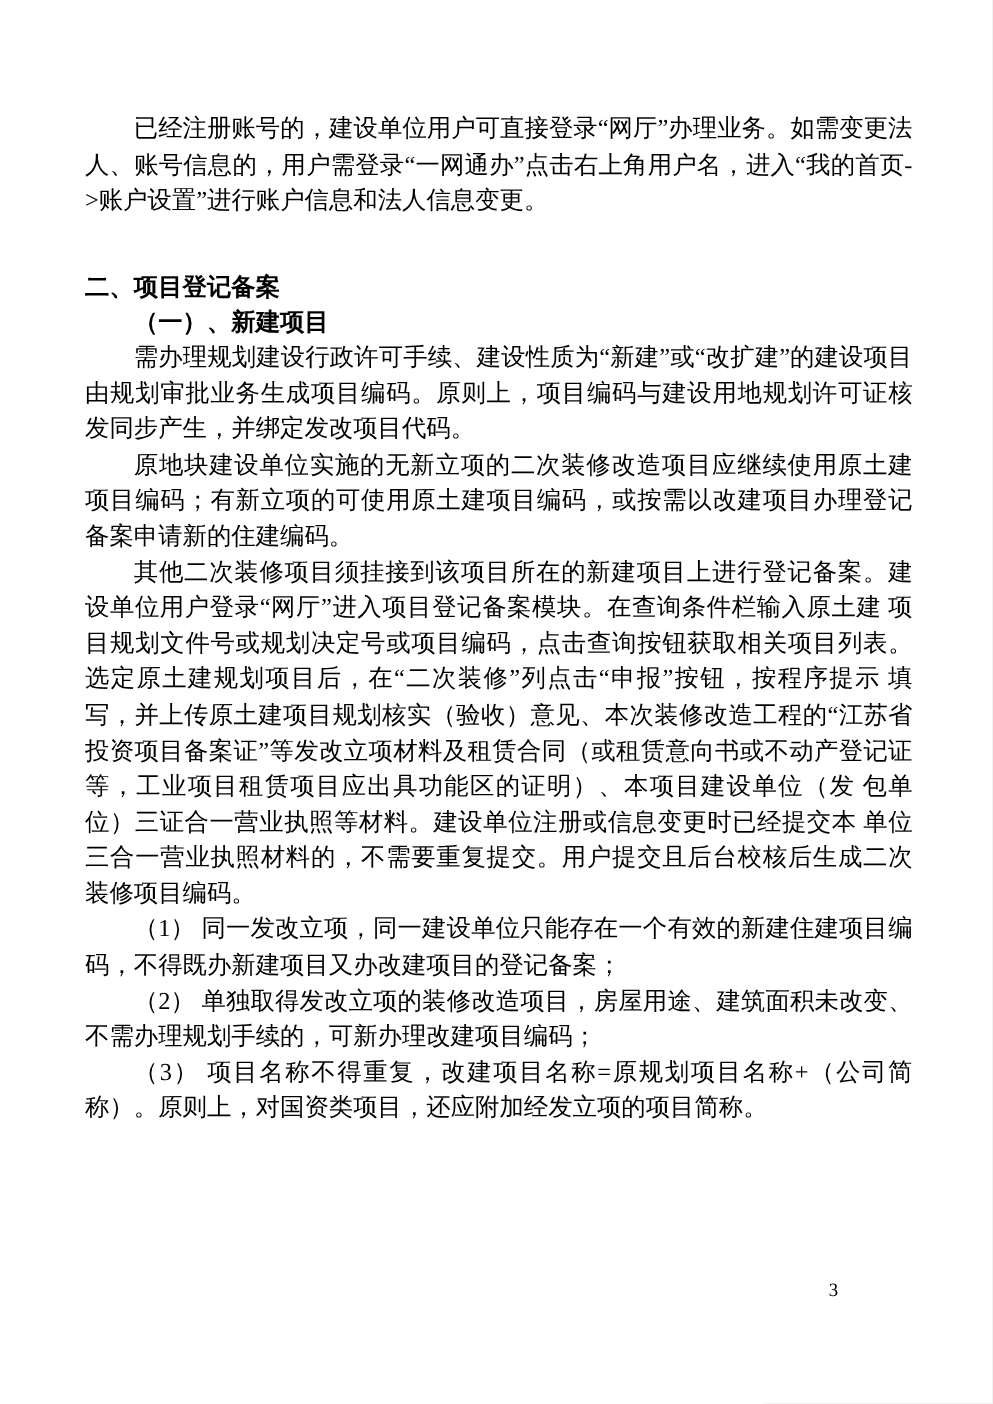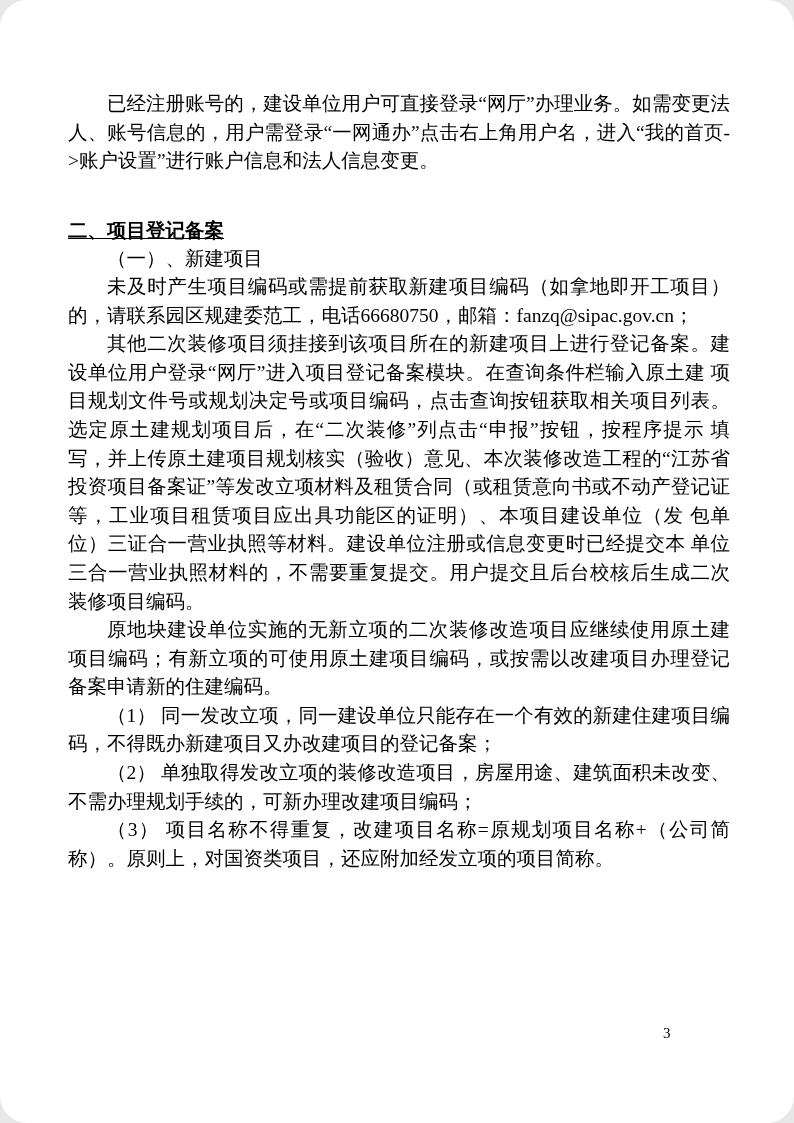--- a/index.html
+++ b/index.html
@@ -8,21 +8,20 @@
     background: #e8e8e8;
   }
   .page {
     position: relative;
     width: 794px;
     height: 1123px;
     margin: 0 auto;
     background: #ffffff;
     overflow: hidden;
     color: #000000;
-    border-radius: 27px;
   }
   .content {
     position: absolute;
     left: 68px;
     top: 90px;
     width: 662px;
   }
   .content p, .content h2, .content h3 {
     margin: 0;
     padding: 0;
@@ -41,25 +40,24 @@
   .bold-line {
     font-family: "Liberation Sans", "DejaVu Sans", sans-serif;
     font-weight: 700;
     text-indent: 39px;
   }
   .h-main {
     font-family: "Liberation Sans", "DejaVu Sans", sans-serif;
     font-weight: 700;
     text-indent: 0;
     margin-top: 40px !important;
-    text-decoration: underline;
   }
   .h-sub {
     font-family: "Liberation Sans", "DejaVu Sans", sans-serif;
-    font-weight: 400;
+    font-weight: 700;
     text-indent: 39px;
   }
   .page-number {
     position: absolute;
     left: 663px;
     top: 1024px;
     font-size: 15px;
     line-height: 18px;
     font-family: "Liberation Serif", "DejaVu Serif", serif;
     color: #000000;
@@ -71,27 +69,27 @@
 <div class="page">
   <div class="content">
 
     <p class="body-text">已经注册账号的，建设单位用户可直接登录“网厅”办理业务。如需变更法人、账号信息的，用户需登录“一网通办”点击右上角用户名，进入“我的首页-&gt;账户设置”进行账户信息和法人信息变更。</p>
 
 
     <h2 class="h-main">二、项目登记备案</h2>
 
     <h3 class="h-sub">（一）、新建项目</h3>
 
-
-    <p class="body-text">未及时产生项目编码或需提前获取新建项目编码（如拿地即开工项目）的，请联系园区规建委范工，电话66680750，邮箱：fanzq@sipac.gov.cn；</p>
+    <p class="body-text">需办理规划建设行政许可手续、建设性质为“新建”或“改扩建”的建设项目由规划审批业务生成项目编码。原则上，项目编码与建设用地规划许可证核发同步产生，并绑定发改项目代码。</p>
 
 
-    <p class="body-text">其他二次装修项目须挂接到该项目所在的新建项目上进行登记备案。建 设单位用户登录“网厅”进入项目登记备案模块。在查询条件栏输入原土建 项目规划文件号或规划决定号或项目编码，点击查询按钮获取相关项目列表。选定原土建规划项目后，在“二次装修”列点击“申报”按钮，按程序提示 填写，并上传原土建项目规划核实（验收）意见、本次装修改造工程的“江苏省投资项目备案证”等发改立项材料及租赁合同（或租赁意向书或不动产登记证等，工业项目租赁项目应出具功能区的证明）、本项目建设单位（发 包单位）三证合一营业执照等材料。建设单位注册或信息变更时已经提交本 单位三合一营业执照材料的，不需要重复提交。用户提交且后台校核后生成二次装修项目编码。</p>
 
     <p class="body-text">原地块建设单位实施的无新立项的二次装修改造项目应继续使用原土建项目编码；有新立项的可使用原土建项目编码，或按需以改建项目办理登记备案申请新的住建编码。</p>
+
+    <p class="body-text">其他二次装修项目须挂接到该项目所在的新建项目上进行登记备案。建 设单位用户登录“网厅”进入项目登记备案模块。在查询条件栏输入原土建 项目规划文件号或规划决定号或项目编码，点击查询按钮获取相关项目列表。选定原土建规划项目后，在“二次装修”列点击“申报”按钮，按程序提示 填写，并上传原土建项目规划核实（验收）意见、本次装修改造工程的“江苏省投资项目备案证”等发改立项材料及租赁合同（或租赁意向书或不动产登记证等，工业项目租赁项目应出具功能区的证明）、本项目建设单位（发 包单位）三证合一营业执照等材料。建设单位注册或信息变更时已经提交本 单位三合一营业执照材料的，不需要重复提交。用户提交且后台校核后生成二次装修项目编码。</p>
 
 
     <p class="body-text">（1） 同一发改立项，同一建设单位只能存在一个有效的新建住建项目编码，不得既办新建项目又办改建项目的登记备案；</p>
 
     <p class="body-text">（2） 单独取得发改立项的装修改造项目，房屋用途、建筑面积未改变、不需办理规划手续的，可新办理改建项目编码；</p>
 
     <p class="body-text">（3） 项目名称不得重复，改建项目名称=原规划项目名称+（公司简称）。原则上，对国资类项目，还应附加经发立项的项目简称。</p>
 
   </div>
 

